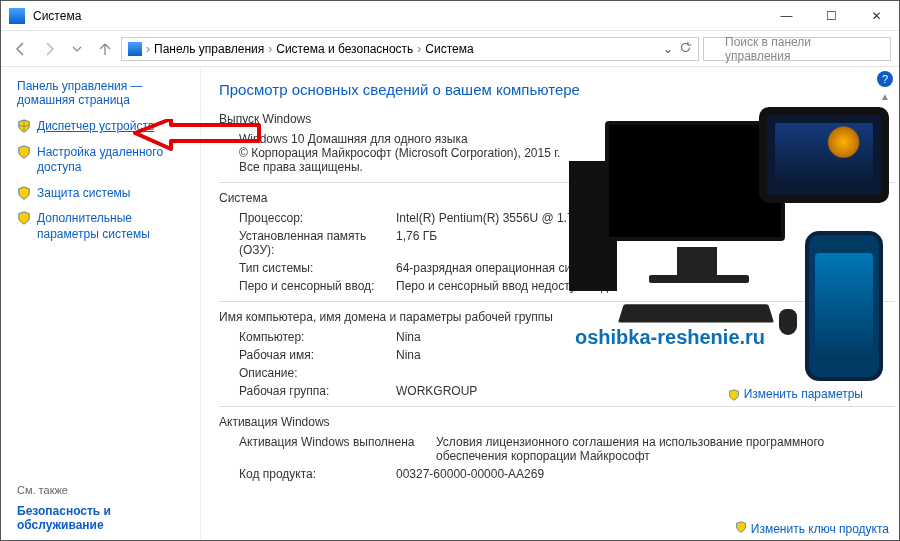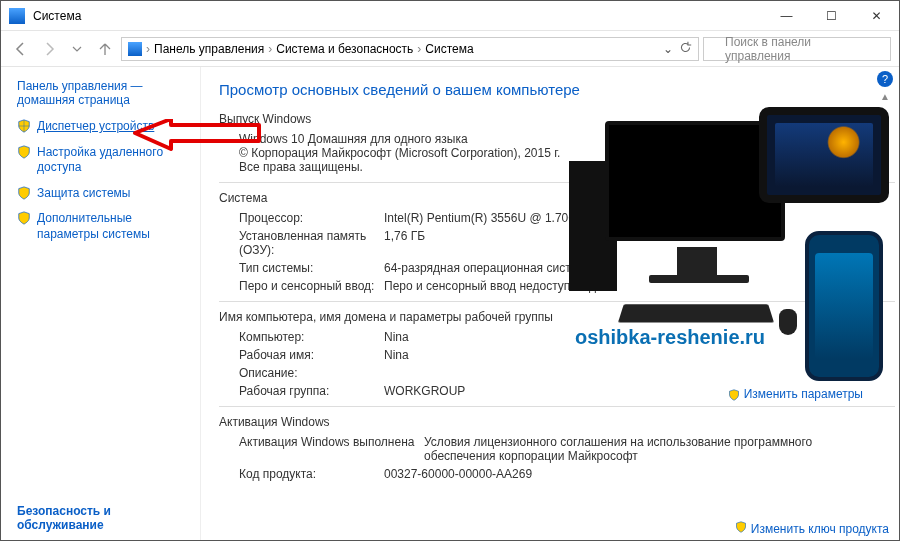--- a/index.html
+++ b/index.html
@@ -135,21 +135,21 @@
     font-weight:400;
     color:#0a5fc7;
     font-size:15px;
     margin:4px 0 14px 0;
   }
   .section-title {
     font-size:12px;
     color:#333;
     margin: 6px 0 6px 0;
   }
-  .kv { display:flex; margin:4px 0 4px 20px; font-size:12px; }
+  .kv { display:flex; margin:4px 0 4px 20px; font-size:12px;gap:12px; }
   .kv .k { width: 145px; color:#333; }
   .kv .v { flex:1; color:#333; }
   .sub-line { margin-left:20px; font-size:12px; color:#333; }
   .divider { border-top:1px solid #ddd; margin:8px 0 8px 0; }
   .right-rail {
     position:absolute;
     top:4px; right:6px;
     display:flex; flex-direction:column; align-items:center;
   }
   .help-icon {
@@ -347,20 +347,21 @@
     <div class="side-item">
       <span class="shield">
         <svg viewBox="0 0 16 16">
             <path d="M8 1 L14 3 V8 C14 12 8 15 8 15 C8 15 2 12 2 8 V3 Z" fill="#ffcc00" stroke="#0a5fc7" stroke-width="0.8"></path>
           </svg>
       </span>
       <span>Дополнительные параметры системы</span>
     </div>
 
     <div class="see-also">
+      <div class="hdr">См. также</div>
       <span class="alink">Безопасность и обслуживание</span>
     </div>
   </div>
 
   <div class="main">
     <h2>Просмотр основных сведений о вашем компьютере</h2>
 
     <div class="section-title">Выпуск Windows</div>
     <div class="sub-line">Windows 10 Домашняя для одного языка</div>
     <div class="sub-line" style="max-width:330px">© Корпорация Майкрософт (Microsoft Corporation), 2015 г. Все права защищены.</div>

